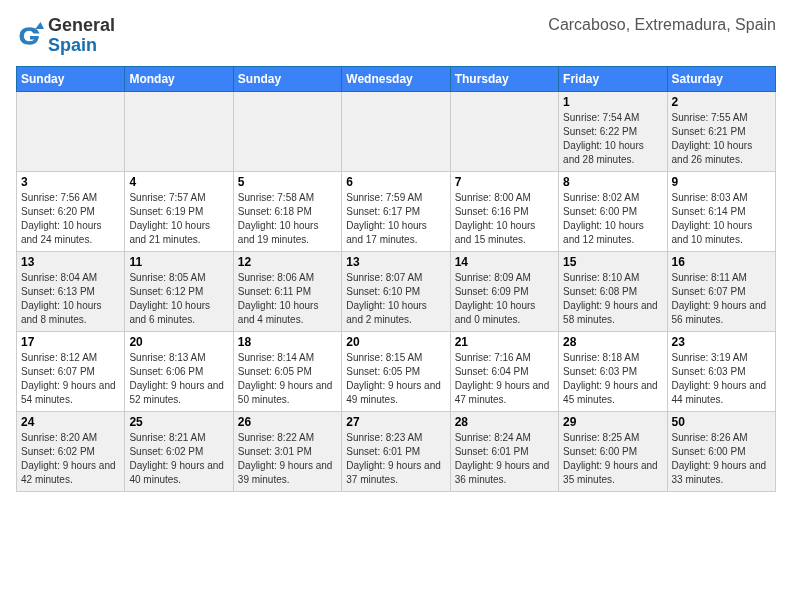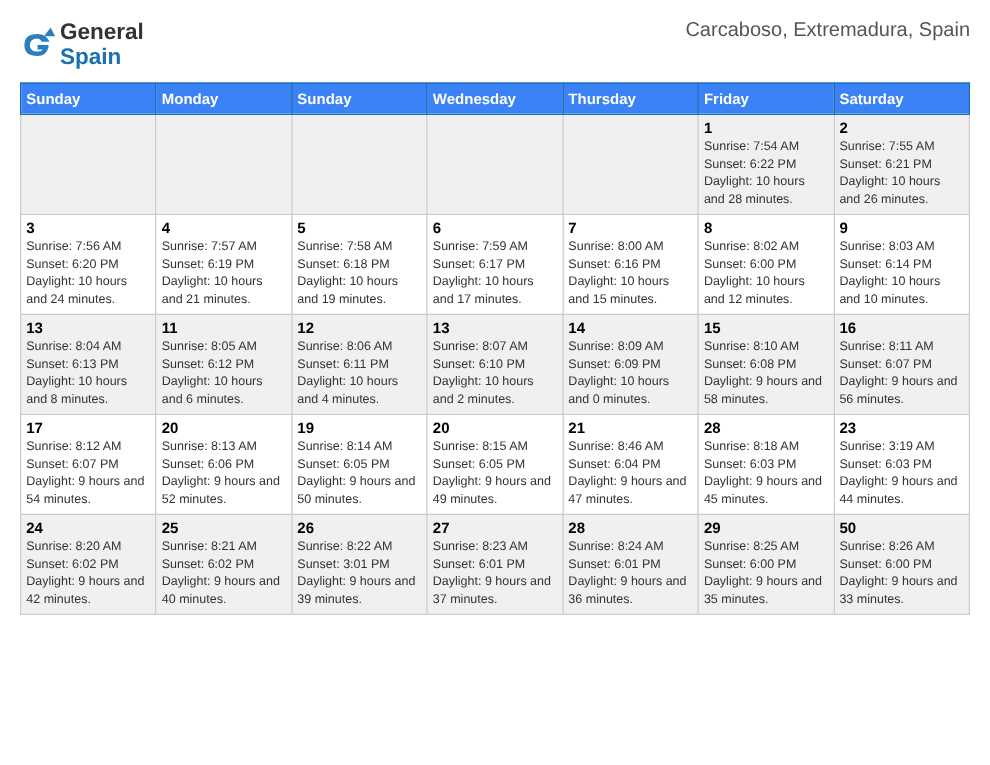--- a/index.html
+++ b/index.html
@@ -232,34 +232,34 @@
 Sunset: 6:07 PM
 Daylight: 9 hours and 54 minutes.</div>
         </td>
         <td>
           <span class="day-number">20</span>
           <div class="day-info">Sunrise: 8:13 AM
 Sunset: 6:06 PM
 Daylight: 9 hours and 52 minutes.</div>
         </td>
         <td>
-          <span class="day-number">19</span>
+          <span class="day-number">18</span>
           <div class="day-info">Sunrise: 8:14 AM
 Sunset: 6:05 PM
 Daylight: 9 hours and 50 minutes.</div>
         </td>
         <td>
           <span class="day-number">20</span>
           <div class="day-info">Sunrise: 8:15 AM
 Sunset: 6:05 PM
 Daylight: 9 hours and 49 minutes.</div>
         </td>
         <td>
           <span class="day-number">21</span>
-          <div class="day-info">Sunrise: 8:46 AM
+          <div class="day-info">Sunrise: 7:16 AM
 Sunset: 6:04 PM
 Daylight: 9 hours and 47 minutes.</div>
         </td>
         <td>
           <span class="day-number">28</span>
           <div class="day-info">Sunrise: 8:18 AM
 Sunset: 6:03 PM
 Daylight: 9 hours and 45 minutes.</div>
         </td>
         <td>

